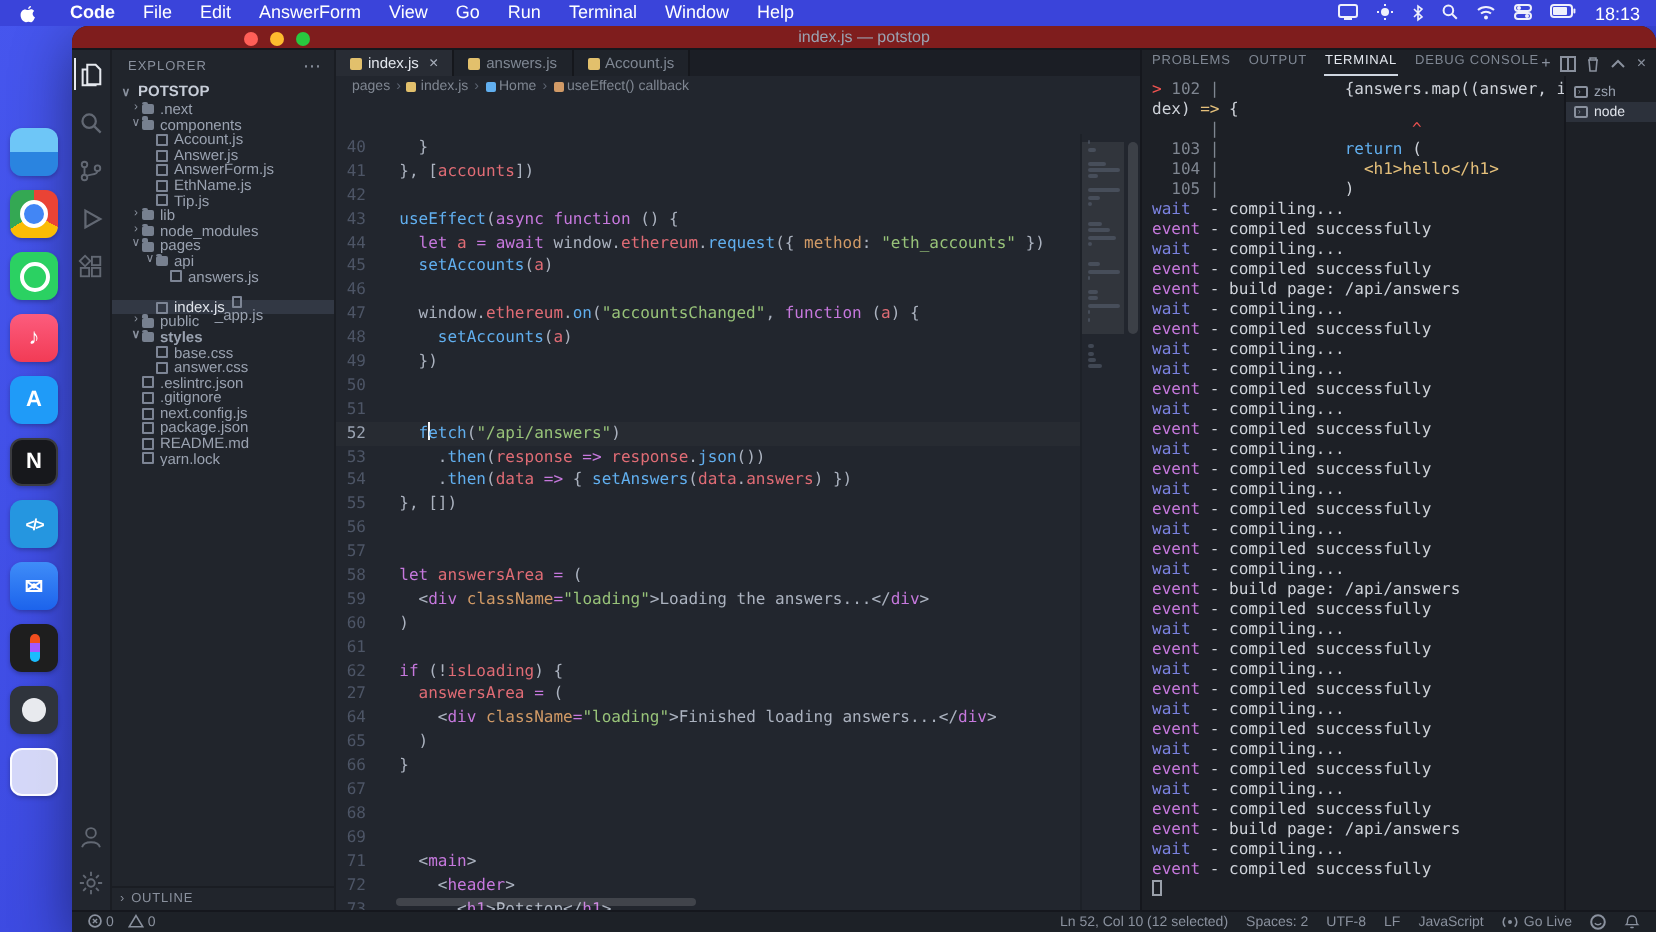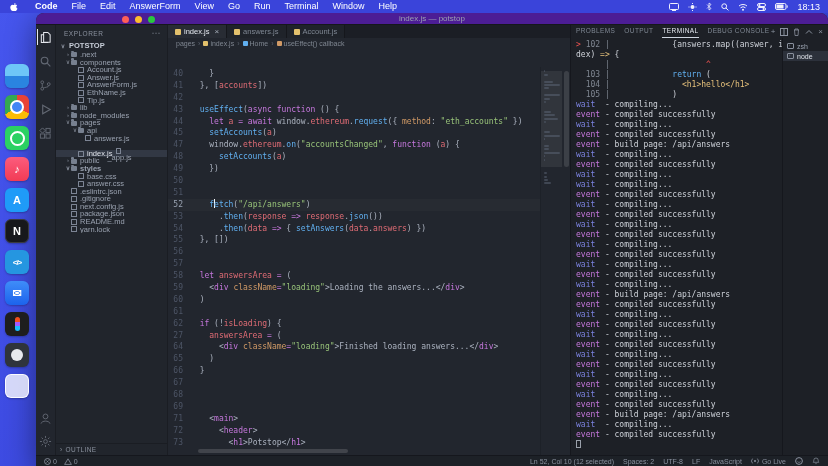--- a/index.html
+++ b/index.html
@@ -5,21 +5,21 @@
   *{margin:0;padding:0;box-sizing:border-box;}
   html,body{width:828px;height:466px;overflow:hidden;}
   body{font-family:"Liberation Sans",sans-serif;background:linear-gradient(140deg,#4656ee 0%,#3a47dd 55%,#2e3bd0 100%);position:relative;}
 
   
   .menubar{position:absolute;left:0;top:0;width:828px;height:13px;background:#3a44da;display:flex;align-items:center;color:#fff;font-size:9px;z-index:50;}
   .menubar .apple{margin:0 10px 0 9px;display:flex;align-items:center;}
   .menus{display:flex;gap:0;}
   .menu-item{padding:0 7px;line-height:13px;}
   .menu-item.bold{font-weight:bold;}
-  .mb-status{margin-left:auto;display:flex;align-items:center;gap:9px;padding-right:8px;}
+  .mb-status{margin-left:auto;display:flex;align-items:flex-start;gap:9px;padding-right:8px;}
   .mb-status svg{display:block;opacity:.92;}
   .clock{font-size:9px;}
 
   
   .dock{position:absolute;left:5px;top:64px;width:27px;display:flex;flex-direction:column;gap:7px;z-index:40;}
   .dock-icon{width:24px;height:24px;border-radius:6px;display:flex;align-items:center;justify-content:center;color:#fff;font-size:11px;font-weight:bold;position:relative;box-shadow:0 1px 2px rgba(0,0,0,.25);}
   .dk-finder{background:linear-gradient(180deg,#6ec6f7 50%,#2a84e0 50%);}
   .dk-chrome{background:conic-gradient(#ea4335 0 33%,#fbbc05 33% 66%,#34a853 66% 100%);}
   .dk-chrome::after{content:"";width:10px;height:10px;border-radius:50%;background:#4286f5;border:2px solid #fff;position:absolute;}
   .dk-whatsapp{background:#2bd162;}
@@ -30,21 +30,21 @@
   .dk-vscode{background:#2596e0;font-size:8px;letter-spacing:-1px;}
   .dk-mail{background:linear-gradient(180deg,#3f8df8,#1c63ec);}
   .dk-figma{background:#1e1e1e;}
   .dk-figma::after{content:"";width:5px;height:14px;border-radius:3px;position:absolute;background:linear-gradient(180deg,#f24e1e 0 33%,#a259ff 33% 66%,#1abcfe 66% 100%);}
   .dk-github{background:#2f343c;}
   .dk-github::after{content:"";width:12px;height:12px;border-radius:50%;background:#e8eaee;position:absolute;}
   .dk-trash{background:rgba(255,255,255,.78);border:1px solid rgba(255,255,255,.9);}
 
   
   .window{position:absolute;left:36px;top:13px;width:792px;height:453px;background:#22262e;border-radius:8px 8px 0 0;overflow:hidden;box-shadow:0 8px 30px rgba(0,0,0,.45);display:flex;flex-direction:column;}
-  .titlebar{height:12px;background:#4c1d95;border-bottom:1px solid #15171d;position:relative;flex:0 0 12px;}
+  .titlebar{height:12px;background:#7f1d1d;border-bottom:1px solid #15171d;position:relative;flex:0 0 12px;}
   .tlights{position:absolute;left:86px;top:3px;display:flex;gap:6px;}
   .tl{width:7px;height:7px;border-radius:50%;}
   .tl.red{background:#ff5f57;}.tl.yellow{background:#febc2e;}.tl.green{background:#29c73f;}
   .wtitle{position:absolute;left:0;right:0;top:0;text-align:center;font-size:8px;color:#9aa2b1;line-height:12px;}
 
   .main{flex:1;display:flex;min-height:0;}
 
   
   .activitybar{width:20px;background:#22262e;border-right:1px solid #1a1d23;display:flex;flex-direction:column;align-items:center;padding-top:4px;gap:8px;}
   .ab-item{width:16px;height:16px;display:flex;align-items:center;justify-content:center;opacity:.62;}
@@ -432,20 +432,21 @@
           </div>
         </div>
       <div class="code-wrap">
         <div class="code" id="code">
             <div class="code-line"><span class="gutter">40</span><span><span class="tk-p">    }</span></span></div>
             <div class="code-line"><span class="gutter">41</span><span><span class="tk-p">  }, [</span><span class="tk-v">accounts</span><span class="tk-p">])</span></span></div>
             <div class="code-line"><span class="gutter">42</span><span></span></div>
             <div class="code-line"><span class="gutter">43</span><span><span class="tk-p">  </span><span class="tk-f">useEffect</span><span class="tk-p">(</span><span class="tk-k">async</span><span class="tk-p"> </span><span class="tk-k">function</span><span class="tk-p"> () {</span></span></div>
             <div class="code-line"><span class="gutter">44</span><span><span class="tk-p">    </span><span class="tk-k">let</span><span class="tk-p"> </span><span class="tk-v">a</span><span class="tk-p"> </span><span class="tk-k">=</span><span class="tk-p"> </span><span class="tk-k">await</span><span class="tk-p"> window.</span><span class="tk-v">ethereum</span><span class="tk-p">.</span><span class="tk-f">request</span><span class="tk-p">({ </span><span class="tk-a">method</span><span class="tk-p">: </span><span class="tk-s">"eth_accounts"</span><span class="tk-p"> })</span></span></div>
             <div class="code-line"><span class="gutter">45</span><span><span class="tk-p">    </span><span class="tk-f">setAccounts</span><span class="tk-p">(</span><span class="tk-v">a</span><span class="tk-p">)</span></span></div>
+            <div class="code-line"><span class="gutter">46</span><span></span></div>
             <div class="code-line"><span class="gutter">47</span><span><span class="tk-p">    window.</span><span class="tk-v">ethereum</span><span class="tk-p">.</span><span class="tk-f">on</span><span class="tk-p">(</span><span class="tk-s">"accountsChanged"</span><span class="tk-p">, </span><span class="tk-k">function</span><span class="tk-p"> (</span><span class="tk-v">a</span><span class="tk-p">) {</span></span></div>
             <div class="code-line"><span class="gutter">48</span><span><span class="tk-p">      </span><span class="tk-f">setAccounts</span><span class="tk-p">(</span><span class="tk-v">a</span><span class="tk-p">)</span></span></div>
             <div class="code-line"><span class="gutter">49</span><span><span class="tk-p">    })</span></span></div>
             <div class="code-line"><span class="gutter">50</span><span></span></div>
             <div class="code-line"><span class="gutter">51</span><span></span></div>
             <div class="code-line cursor-line"><span class="gutter">52</span><span><span class="tk-p">    </span><span class="tk-f">f</span><span class="caret"></span><span class="tk-f">etch</span><span class="tk-p">(</span><span class="tk-s">"/api/answers"</span><span class="tk-p">)</span></span></div>
             <div class="code-line"><span class="gutter">53</span><span><span class="tk-p">      .</span><span class="tk-f">then</span><span class="tk-p">(</span><span class="tk-v">response</span><span class="tk-p"> </span><span class="tk-k">=&gt;</span><span class="tk-p"> </span><span class="tk-v">response</span><span class="tk-p">.</span><span class="tk-f">json</span><span class="tk-p">())</span></span></div>
             <div class="code-line"><span class="gutter">54</span><span><span class="tk-p">      .</span><span class="tk-f">then</span><span class="tk-p">(</span><span class="tk-v">data</span><span class="tk-p"> </span><span class="tk-k">=&gt;</span><span class="tk-p"> { </span><span class="tk-f">setAnswers</span><span class="tk-p">(</span><span class="tk-v">data</span><span class="tk-p">.</span><span class="tk-v">answers</span><span class="tk-p">) })</span></span></div>
             <div class="code-line"><span class="gutter">55</span><span><span class="tk-p">  }, [])</span></span></div>
             <div class="code-line"><span class="gutter">56</span><span></span></div>

